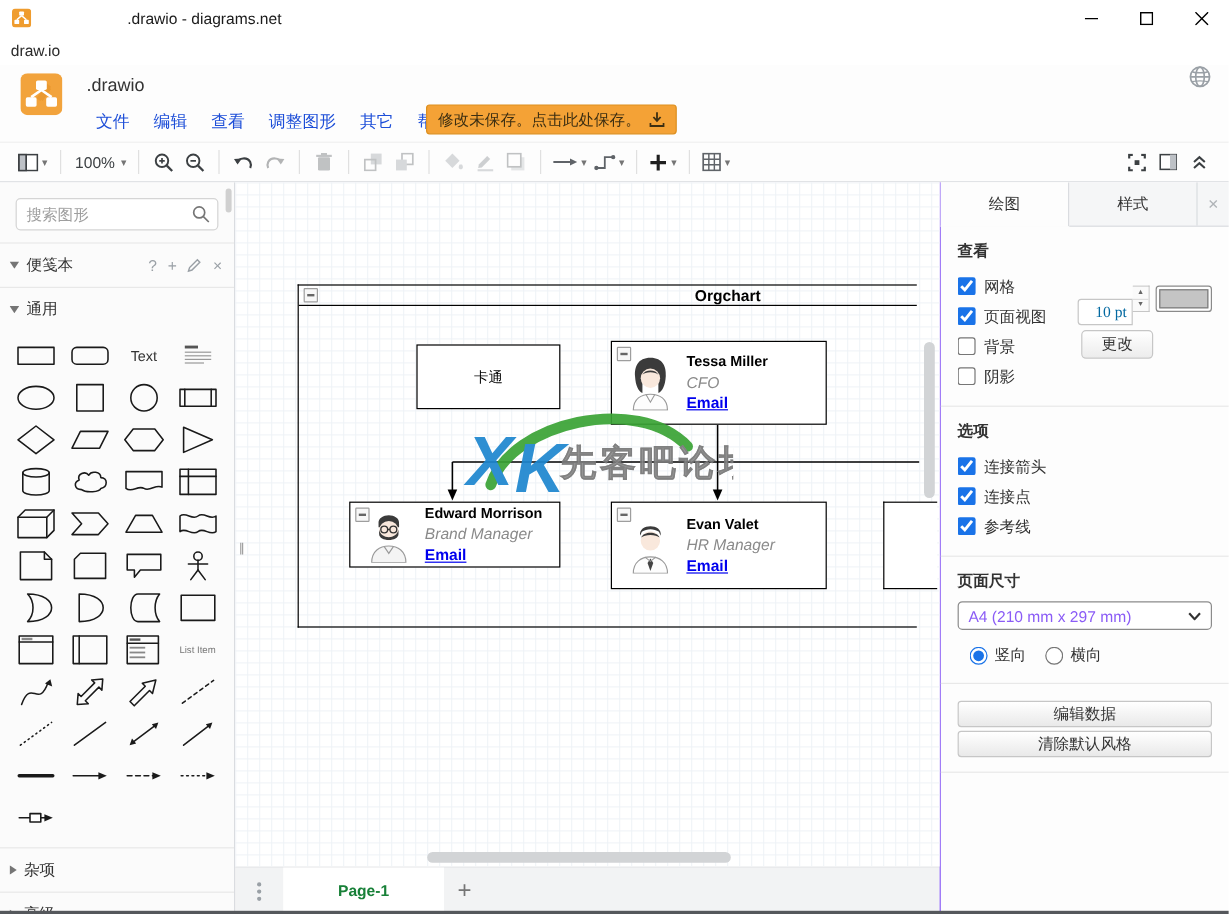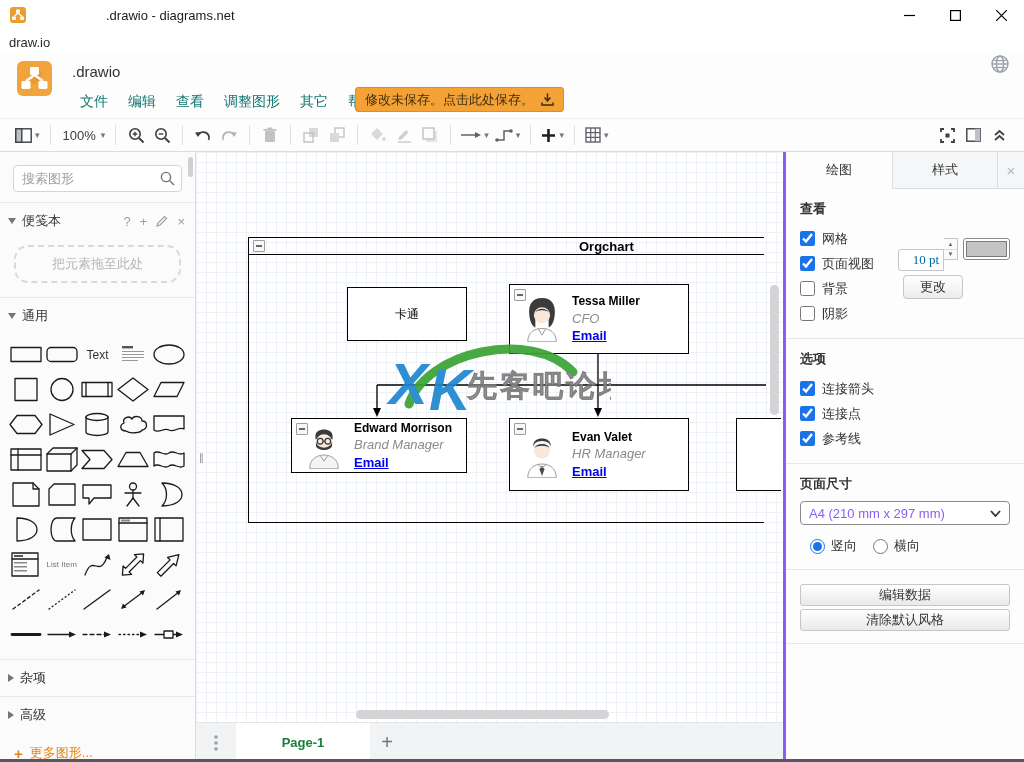--- a/index.html
+++ b/index.html
@@ -16,21 +16,21 @@
 
   
   #appmenu { position:absolute; top:30px; left:0; right:0; height:24px; background:#fff; display:flex; align-items:center; }
   #appmenu span { padding:0 9px; font-size:13px; color:#2b2b2b; }
 
   
   #header { position:absolute; top:54px; left:0; right:0; height:64px; background:#fdfdfd; }
   #logo { position:absolute; left:17px; top:7px; width:35px; height:35px; }
   #filename { position:absolute; left:72px; top:9px; font-size:15px; color:#333; }
   #menubar { position:absolute; left:70px; top:35px; display:flex; align-items:center; }
-  #menubar .menu { padding:4px 10px; font-size:14px; color:#0f766e; cursor:default; }
+  #menubar .menu { padding:4px 10px; font-size:14px; color:#1d4ed8; cursor:default; }
   #savebtn { position:absolute; left:355px; top:33px; height:25px; padding:0 9px; display:flex; align-items:center; gap:7px;
              background:#f4a236; border:1px solid #dd8f1f; border-radius:3px; font-size:13px; color:#3d2f12; }
   #globe { position:absolute; right:14px; top:0px; }
 
   
   #toolbar { position:absolute; top:118px; left:0; right:0; height:34px; background:#fdfdfd;
              border-top:1px solid #efefef; border-bottom:1px solid #dadce0; display:flex; align-items:center; padding:0 12px; }
   .tbtn { height:26px; min-width:26px; padding:0 3px; display:flex; align-items:center; justify-content:center; border-radius:3px; color:#5f6368; }
   .tbtn.dark { color:#3c4043; }
   .tbtn.disabled { opacity:.38; }
@@ -47,21 +47,21 @@
   #sb-scroll { position:absolute; right:2px; top:5px; width:5px; height:20px; background:#d0d0d0; border-radius:3px; }
   #searchwrap { margin:13px 13px 10px 13px; position:relative; }
   #searchinput { width:100%; height:27px; border:1px solid #d5d5d5; border-radius:4px; background:#fff; padding:0 26px 0 8px; font-size:13px; color:#333; font-family:inherit; }
   #searchinput::placeholder { color:#9e9e9e; }
   #searchwrap svg { position:absolute; right:7px; top:6px; }
   .sb-div { height:1px; background:#e8e8e8; }
   .sb-head { display:flex; align-items:center; padding:9px 10px 9px 8px; font-size:13px; color:#333; }
   .sb-head .tri { margin-right:6px; display:flex; }
   .sb-head .tools { margin-left:auto; display:flex; align-items:center; gap:9px; color:#9aa0a6; font-size:13px; }
   #droparea { margin:6px 14px 14px 14px; border:2px dashed #d9d9d9; border-radius:14px; height:38px; display:flex; align-items:center; justify-content:center; color:#b6b6b6; font-size:13px; }
-  #palette { display:grid; grid-template-columns:repeat(5,1fr); padding:4px 8px 8px 8px; row-gap:2px; }
+  #palette { display:grid; grid-template-columns:repeat(4,1fr); padding:4px 8px 8px 8px; row-gap:2px; }
   .pcell { height:33px; display:flex; align-items:center; justify-content:center; }
   .shp { stroke:#1a1a1a; stroke-width:1.3; fill:none; stroke-linejoin:round; stroke-linecap:round; }
   .txtshape { font-size:12px; color:#333; }
   .listitemshape { font-size:8px; color:#777; }
   #moreshapes { display:flex; align-items:center; gap:7px; padding:11px 14px; color:#e8820c; font-size:13px; }
   #moreshapes .plus { font-size:15px; font-weight:bold; }
 
   
   #canvascol { flex:1; display:flex; flex-direction:column; min-width:0; }
   #canvas { flex:1; position:relative; overflow:hidden; background:#fff;
@@ -97,21 +97,21 @@
   #vscroll { position:absolute; right:4px; top:133px; width:9px; height:130px; background:#d2d4d6; border-radius:5px; }
   #hscroll { position:absolute; left:160px; bottom:3px; width:253px; height:9px; background:#d2d4d6; border-radius:5px; }
 
   
   #pagebar { height:40px; background:#f2f3f4; border-top:1px solid #e3e5e6; display:flex; align-items:stretch; }
   #pagemenu { width:40px; display:flex; align-items:center; justify-content:center; color:#9aa0a6; }
   #pagetab { width:134px; background:#fff; display:flex; align-items:center; justify-content:center; color:#188038; font-weight:bold; font-size:13px; }
   #pageadd { width:34px; display:flex; align-items:center; justify-content:center; color:#757575; font-size:20px; }
 
   
-  #format { width:241px; background:#fdfdfd; border-left:3px solid #8b5cf6; display:flex; flex-direction:column; }
+  #format { width:241px; background:#fdfdfd; border-left:1px solid #8b5cf6; display:flex; flex-direction:column; }
   #ftabs { height:37px; display:flex; background:#f5f6f7; border-bottom:1px solid #dadce0; }
   .ftab { display:flex; align-items:center; justify-content:center; font-size:13px; color:#333; border-right:1px solid #dadce0; }
   .ftab.active { background:#fdfdfd; width:107px; border-bottom:1px solid #fdfdfd; margin-bottom:-1px; }
   .ftab.inactive { flex:1; }
   #ftabclose { width:26px; display:flex; align-items:center; justify-content:center; color:#b0b4b8; font-size:15px; }
   .fsection { padding:11px 14px 12px 14px; border-bottom:1px solid #e8e8e8; }
   .ftitle { font-weight:bold; font-size:13px; color:#333; margin-bottom:8px; }
   .frow { display:flex; align-items:center; min-height:25px; position:relative; }
   .frow label { font-size:13px; color:#333; margin-left:7px; }
   input[type=checkbox], input[type=radio] { accent-color:#1a73e8; width:15px; height:15px; }
@@ -352,23 +352,20 @@
       <span>便笺本</span>
       <span class="tools">
         <span>?</span>
         <span>+</span>
         <svg width="12" height="12" viewBox="0 0 12 12">
             <path d="M1,11 L2,8 L8.5,1.5 L10.5,3.5 L4,10 Z" fill="none" stroke="#9aa0a6" stroke-width="1.2"></path>
           </svg>
         <span>×</span>
       </span>
     </div>
-    <div id="droparea">
-        <span>把元素拖至此处</span>
-      </div>
     <div class="sb-div"></div>
     <div class="sb-head">
       <span class="tri">
           <svg width="8" height="6" viewBox="0 0 8 6">
             <polygon points="0,0 8,0 4,6" fill="#757575"></polygon>
           </svg>
         </span>
       <span>通用</span>
     </div>
     <div id="palette">

